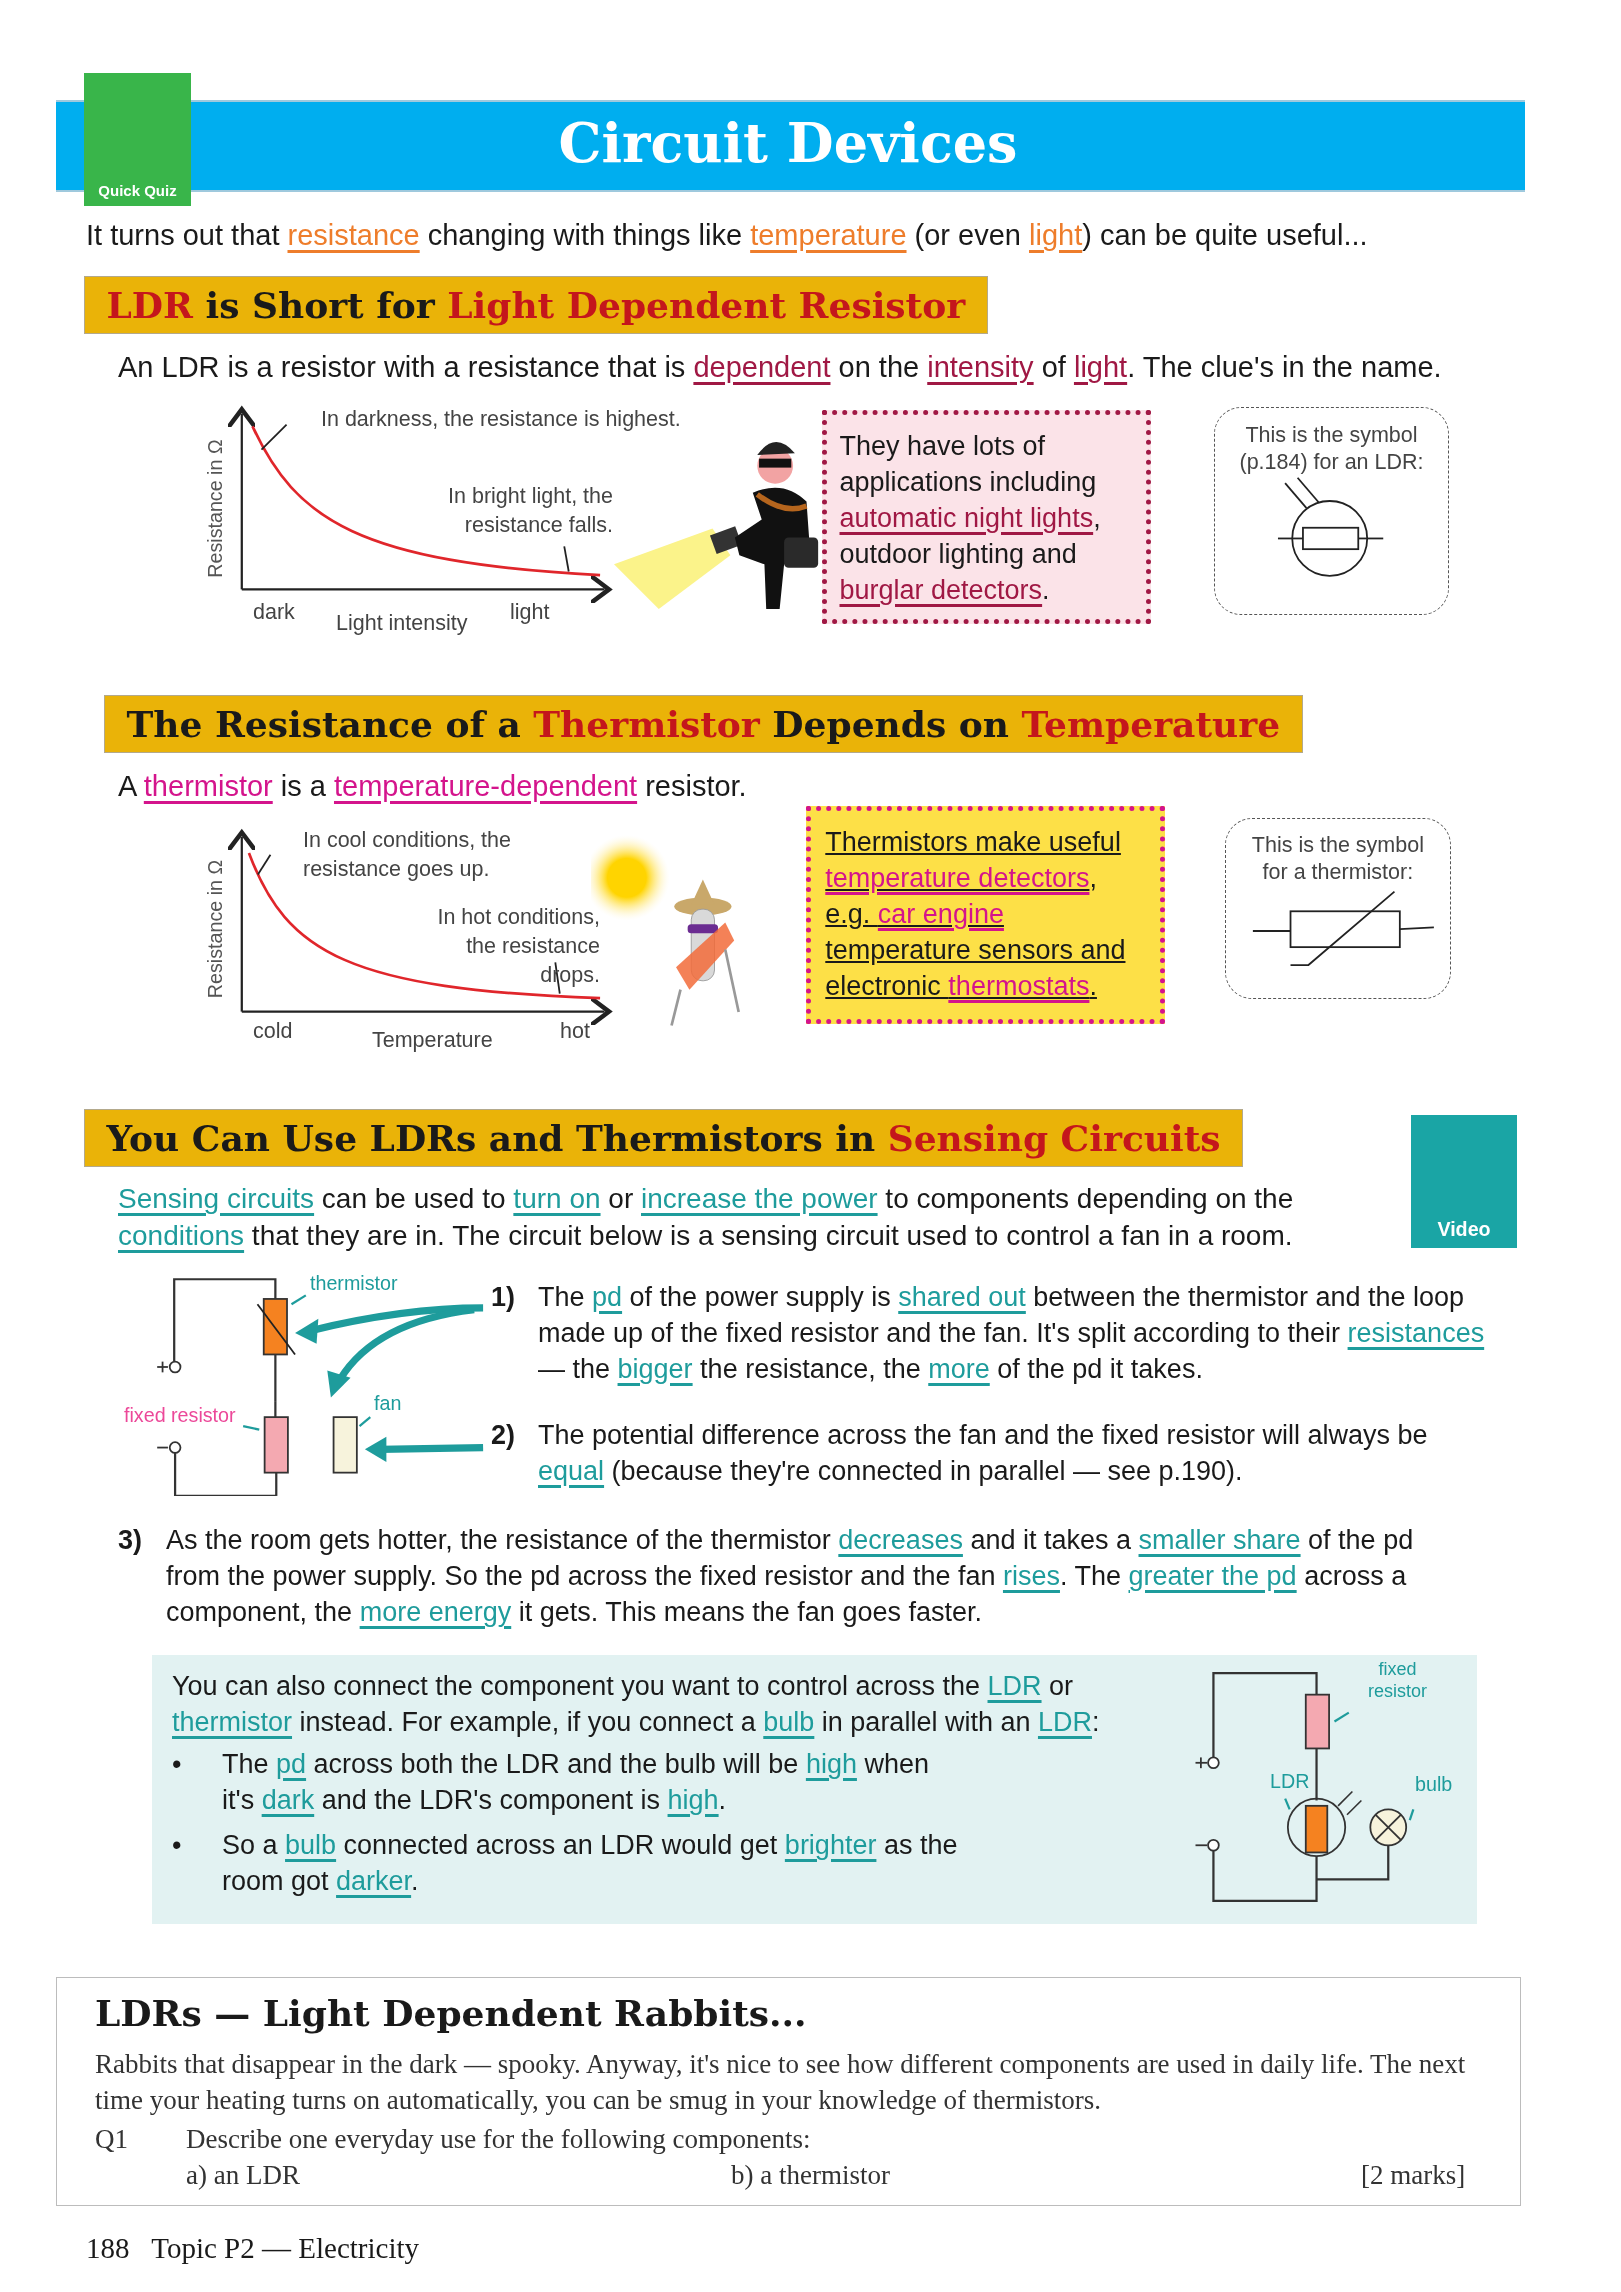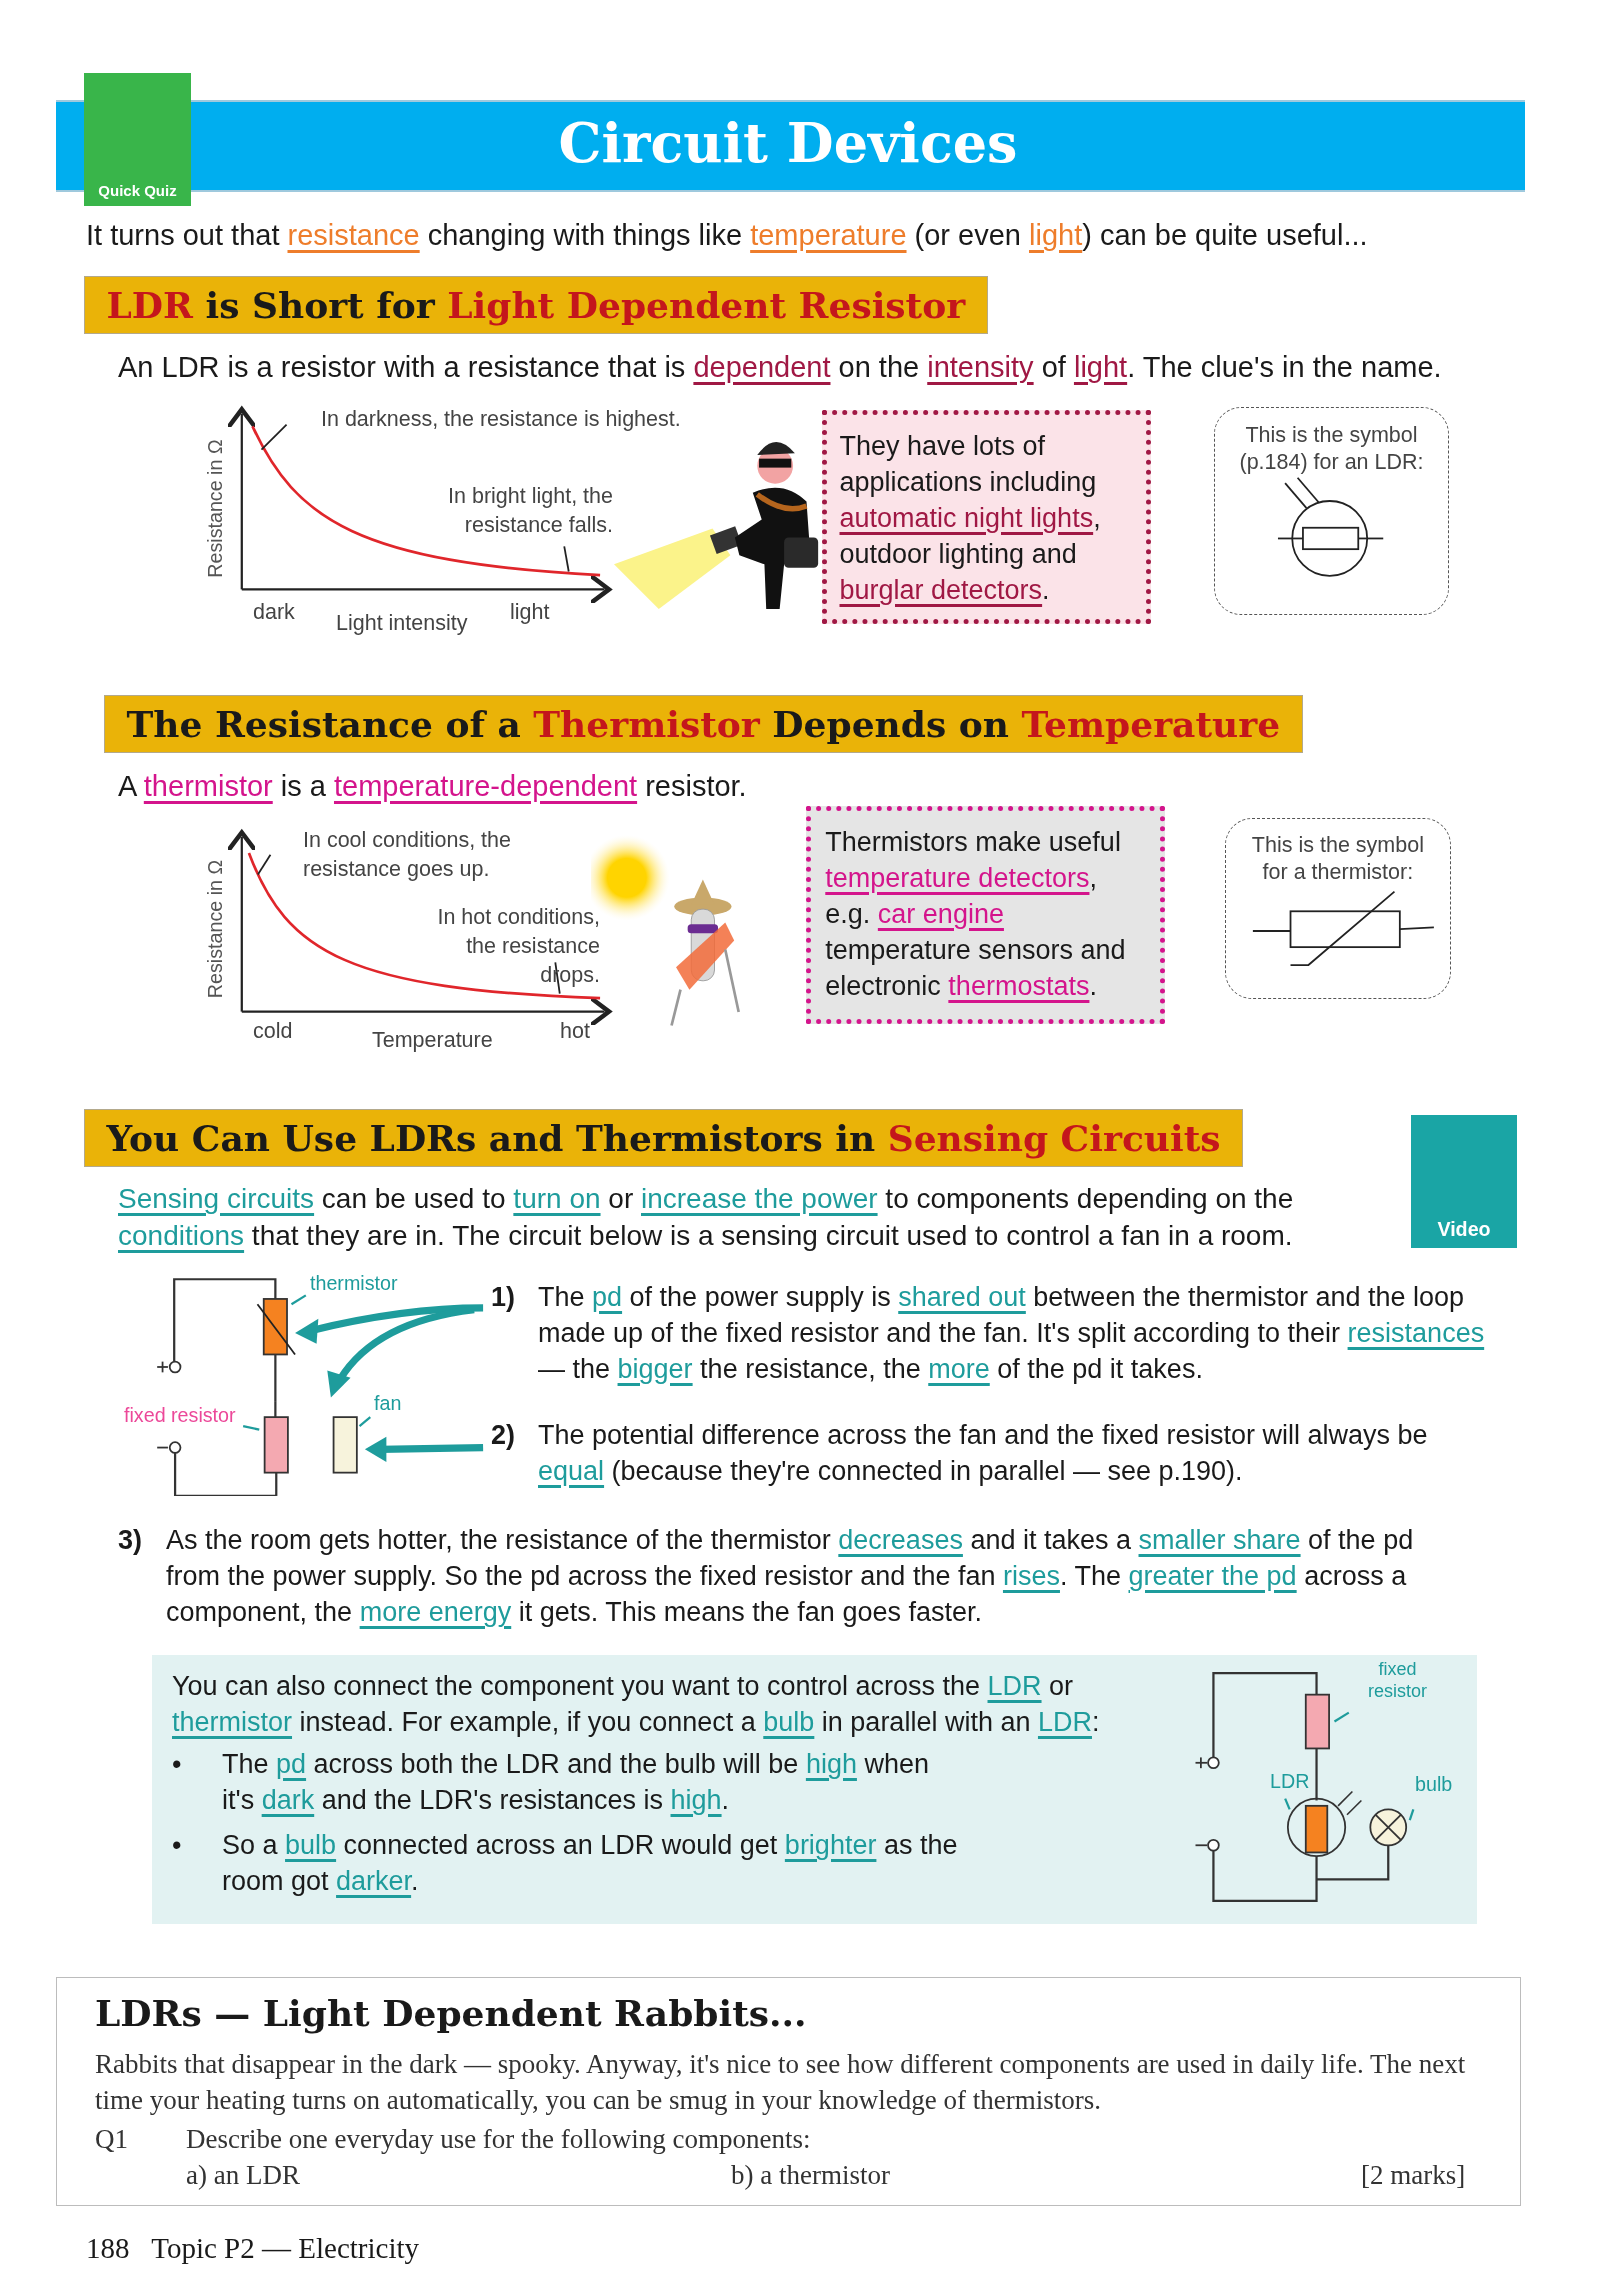--- a/index.html
+++ b/index.html
@@ -14,21 +14,21 @@
   .u-tl{color:#1e9c9c;text-decoration:underline;text-decoration-thickness:2.7px;text-underline-offset:4.5px;}
   .title-bar{left:56px;top:100px;width:1469px;height:88px;background:#00aeef;border-top:2.7px solid #9fc9dd;border-bottom:2.7px solid #9fc9dd;}
   .title-text{left:0;width:1576px;top:111px;text-align:center;font-size:54px;font-weight:bold;color:#fff;}
   .qq{left:84px;top:73px;width:107px;height:133px;background:#39b54a;}
   .qq span{position:absolute;bottom:7.2px;left:0;width:100%;text-align:center;color:#fff;font-size:15px;font-weight:bold;}
   .intro{left:86px;top:219px;font-size:29px;}
   .sec-head{background:#eab308;border:1.8px solid #b3a98c;font-size:36px;font-weight:bold;padding:0 21.5px;height:56px;line-height:56px;}
   .red{color:#c4161c;}
   .body-text{font-size:28px;line-height:37px;}
   .panel-pink{border:5.4px dotted #a01844;background:#fbe3e8;}
-  .panel-pink2{border:5.4px dotted #d4148c;background:#e5e5e5;}
+  .panel-pink2{border:5.4px dotted #d4148c;background:#fde047;text-decoration:underline;}
   .sym-box{border:1.8px dashed #555;border-radius:27px;}
   .chart-label{font-size:21.5px;color:#444;}
   .teal-box{left:152px;top:1655px;width:1325px;height:269px;background:#e2f2f2;}
   .vid{left:1411px;top:1115px;width:106px;height:133px;background:#1aa5a5;}
   .vid span{position:absolute;bottom:7.2px;left:0;width:100%;text-align:center;color:#fff;font-size:19.7px;font-weight:bold;}
   .qbox{left:56px;top:1977px;width:1463px;height:227px;border:1.8px solid #bcbcbc;}
   .footer{left:86px;top:2232px;font-size:29px;}
 </style>
 </head>
 <body>
@@ -208,21 +208,21 @@
   <span style="width:48px;flex:none;font-weight:bold;">3)</span>
   <span><span>As the room gets hotter, the resistance of the thermistor </span><span class="u-tl">decreases</span><span> and it takes a </span><span class="u-tl">smaller share</span><span> of the pd from the power supply.  So the pd across the fixed resistor and the fan </span><span class="u-tl">rises</span><span>. The </span><span class="u-tl">greater the pd</span><span> across a component, the </span><span class="u-tl">more energy</span><span> it gets.  This means the fan goes faster.</span></span>
 </div>
 
 <div class="abs teal-box"></div>
 <div class="abs hand" style="left:172px;top:1668px;width:1012px;font-size:27px;line-height:36px;">
   <span>You can also connect the component you want to control across the </span><span class="u-tl">LDR</span><span> or </span><span class="u-tl">thermistor</span><span> instead.  For example, if you connect a </span><span class="u-tl">bulb</span><span> in parallel with an </span><span class="u-tl">LDR</span><span>:</span>
 </div>
 <div class="abs hand" style="left:172px;top:1746px;width:788px;font-size:27px;line-height:36px;display:flex;">
   <span style="width:50px;flex:none;">•</span>
-  <span><span>The </span><span class="u-tl">pd</span><span> across both the LDR and the bulb will be </span><span class="u-tl">high</span><span> when it's </span><span class="u-tl">dark</span><span> and the LDR's resistances is </span><span class="u-tl">high</span><span>.</span></span>
+  <span><span>The </span><span class="u-tl">pd</span><span> across both the LDR and the bulb will be </span><span class="u-tl">high</span><span> when it's </span><span class="u-tl">dark</span><span> and the LDR's component is </span><span class="u-tl">high</span><span>.</span></span>
 </div>
 <div class="abs hand" style="left:172px;top:1827px;width:788px;font-size:27px;line-height:36px;display:flex;">
   <span style="width:50px;flex:none;">•</span>
   <span><span>So a </span><span class="u-tl">bulb</span><span> connected across an LDR would get </span><span class="u-tl">brighter</span><span> as the room got </span><span class="u-tl">darker</span><span>.</span></span>
 </div>
 
 <svg class="abs" style="left:1191px;top:1657px;" width="269" height="260" viewBox="0 0 300 290">
   <polyline points="25,112 25,18 140,18 140,42" fill="none" stroke="#333" stroke-width="2.5"></polyline>
   <rect x="128" y="42" width="26" height="60" fill="#f4a9b1" stroke="#333" stroke-width="2"></rect>
   <polyline points="140,102 140,160 M140,140 220,140 220,170" fill="none" stroke="#333" stroke-width="2.5"></polyline>

